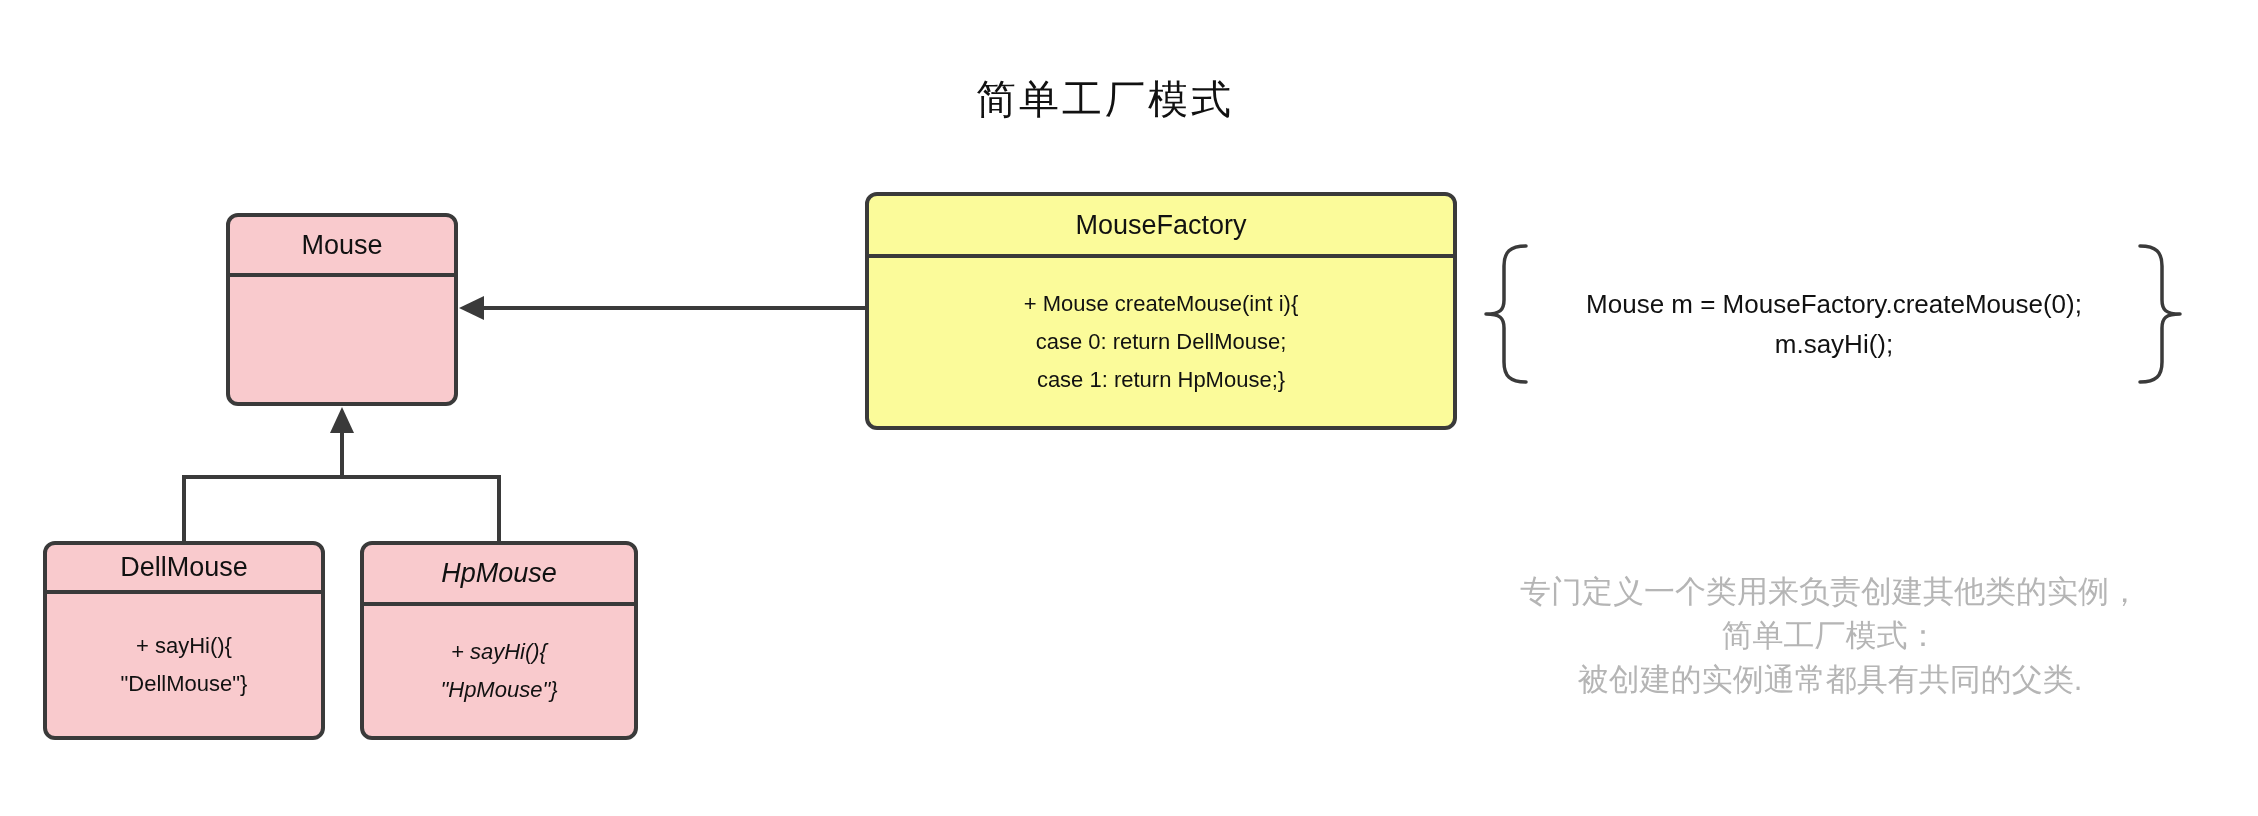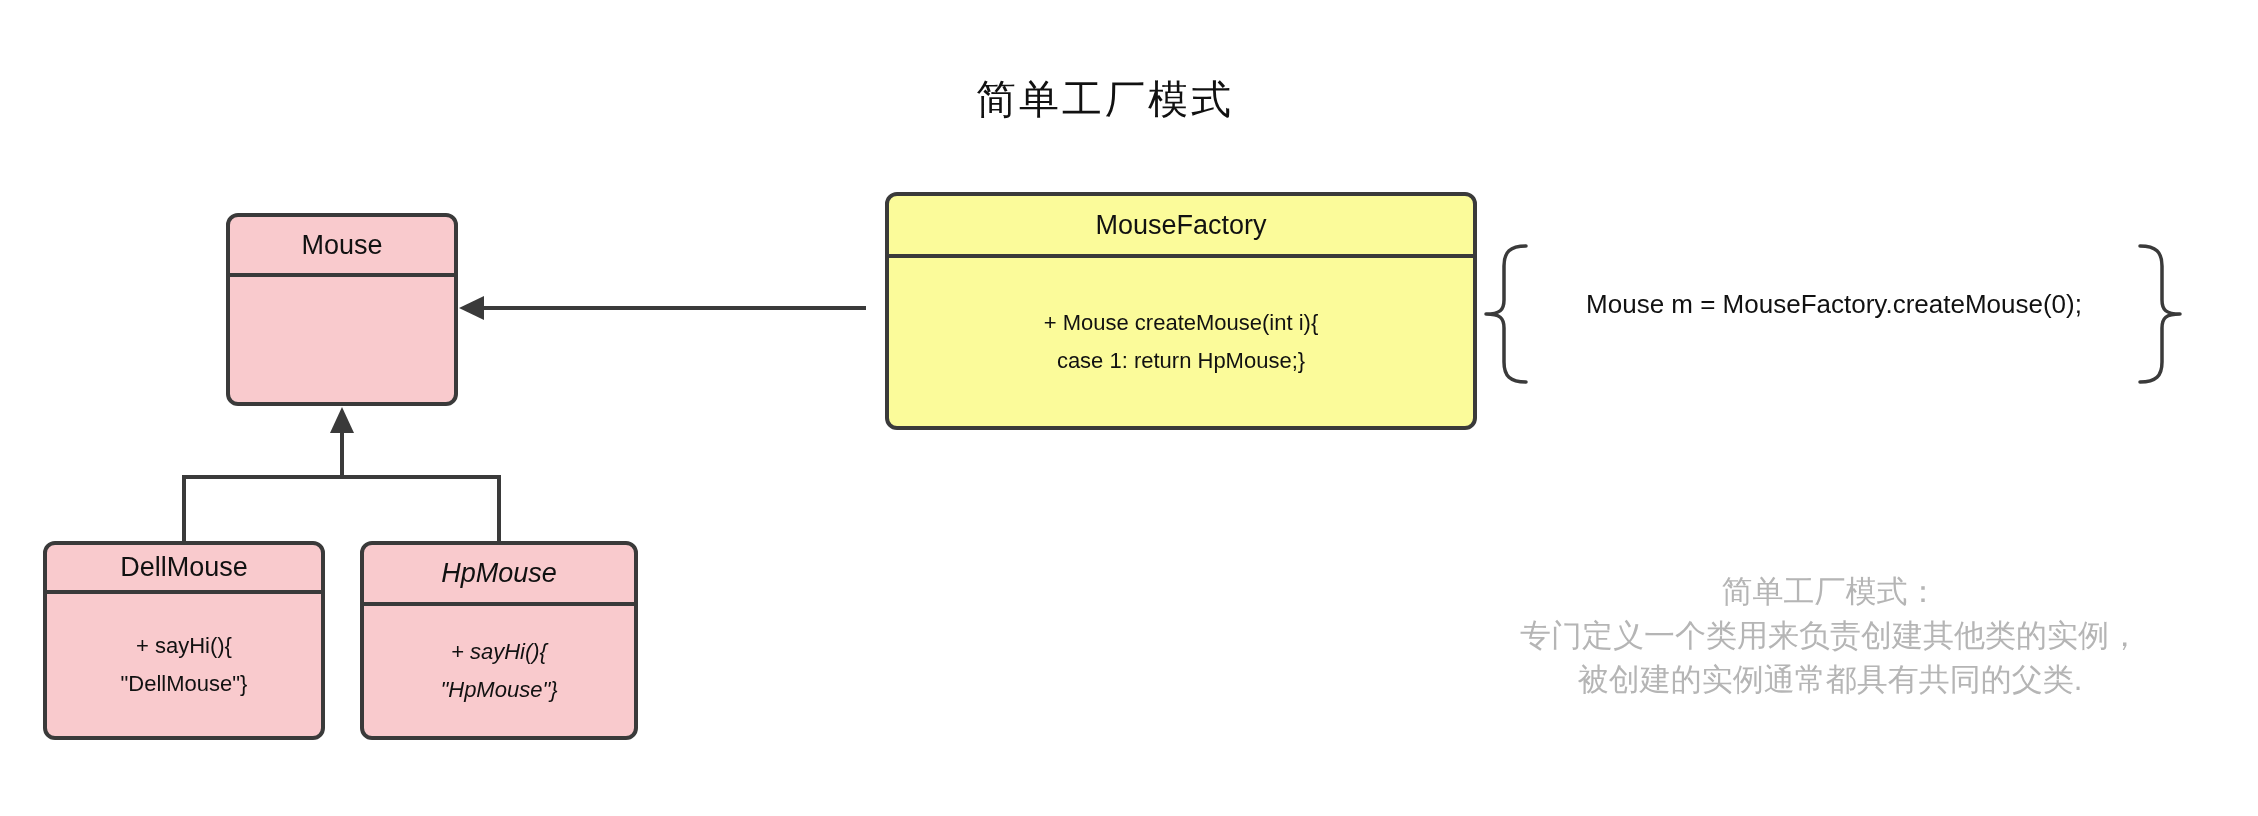--- a/index.html
+++ b/index.html
@@ -44,21 +44,21 @@
   .class-box {
     position: absolute;
     z-index: 2;
     border: 4px solid var(--stroke, #3a3a3a);
     border-radius: 12px;
     display: flex;
     flex-direction: column;
     color: #111111;
   }
   .class-box.pink   { background: var(--pink-fill, #f9cacd); }
-  .class-box.yellow { background: var(--yellow-fill, #fbfb9a); margin-left: 20px; }
+  .class-box.yellow { background: var(--yellow-fill, #fbfb9a); }
 
   .class-header {
     border-bottom: 4px solid var(--stroke, #3a3a3a);
     display: flex;
     align-items: center;
     justify-content: center;
     font-size: 27px;
   }
   .class-body {
     flex: 1;
@@ -123,20 +123,21 @@
   <div class="title">简单工厂模式</div>
 
   <div class="class-box pink box-mouse">
     <div class="class-header">Mouse</div>
   </div>
 
   <div class="class-box yellow box-factory">
     <div class="class-header">MouseFactory</div>
     <div class="class-body">
       <div>+ Mouse createMouse(int i){</div>
+      <div>case 0: return DellMouse;</div>
       <div>case 1: return HpMouse;}</div>
     </div>
   </div>
 
   <div class="class-box pink box-dell">
     <div class="class-header">DellMouse</div>
     <div class="class-body">
       <div>+ sayHi(){</div>
       <div>"DellMouse"}</div>
     </div>
@@ -145,21 +146,22 @@
   <div class="class-box pink box-hp">
     <div class="class-header">HpMouse</div>
     <div class="class-body">
       <div>+ sayHi(){</div>
       <div>"HpMouse"}</div>
     </div>
   </div>
 
   <div class="code-block">
     <div>Mouse m = MouseFactory.createMouse(0);</div>
+    <div>m.sayHi();</div>
   </div>
 
   <div class="note">
+    <div>专门定义一个类用来负责创建其他类的实例，</div>
     <div>简单工厂模式：</div>
-    <div>专门定义一个类用来负责创建其他类的实例，</div>
     <div>被创建的实例通常都具有共同的父类.</div>
   </div>
 
 </div>
 
 </body></html>

